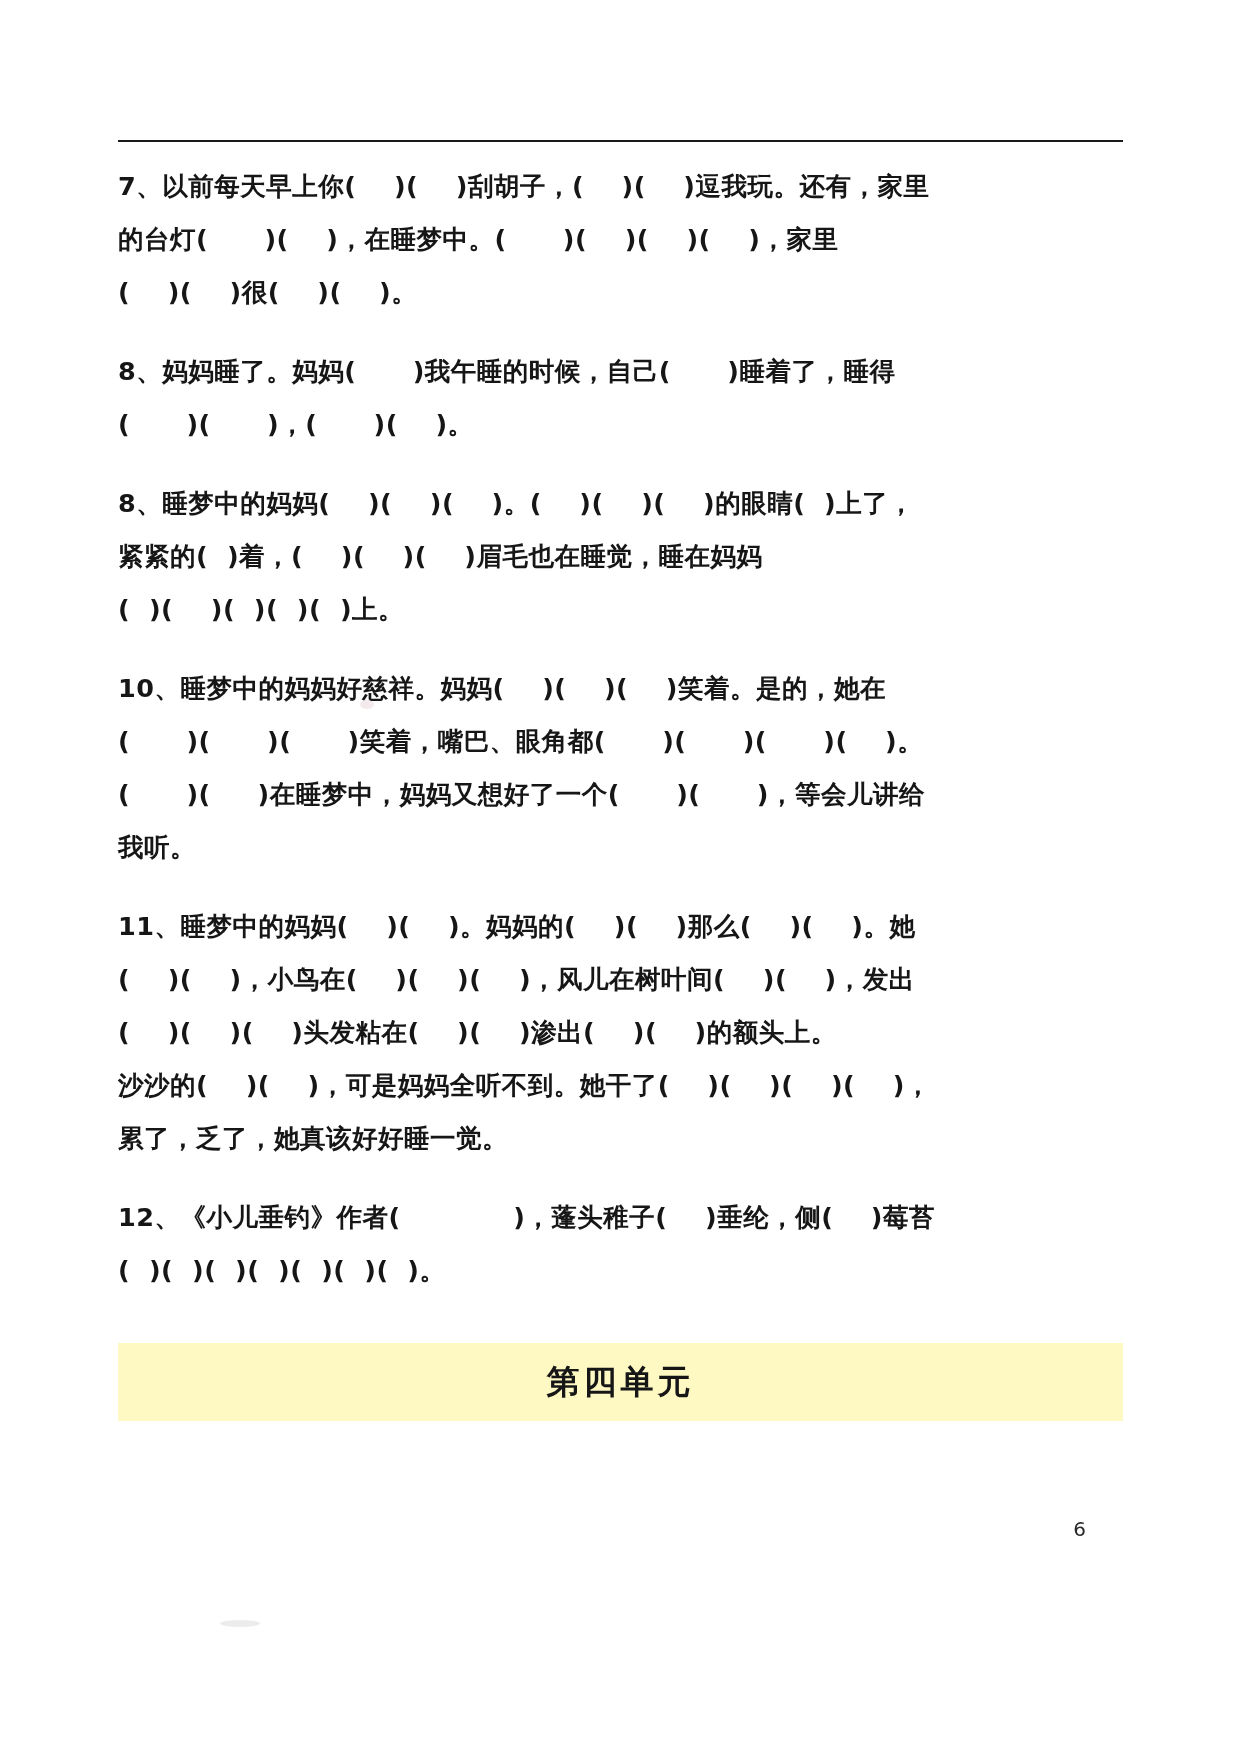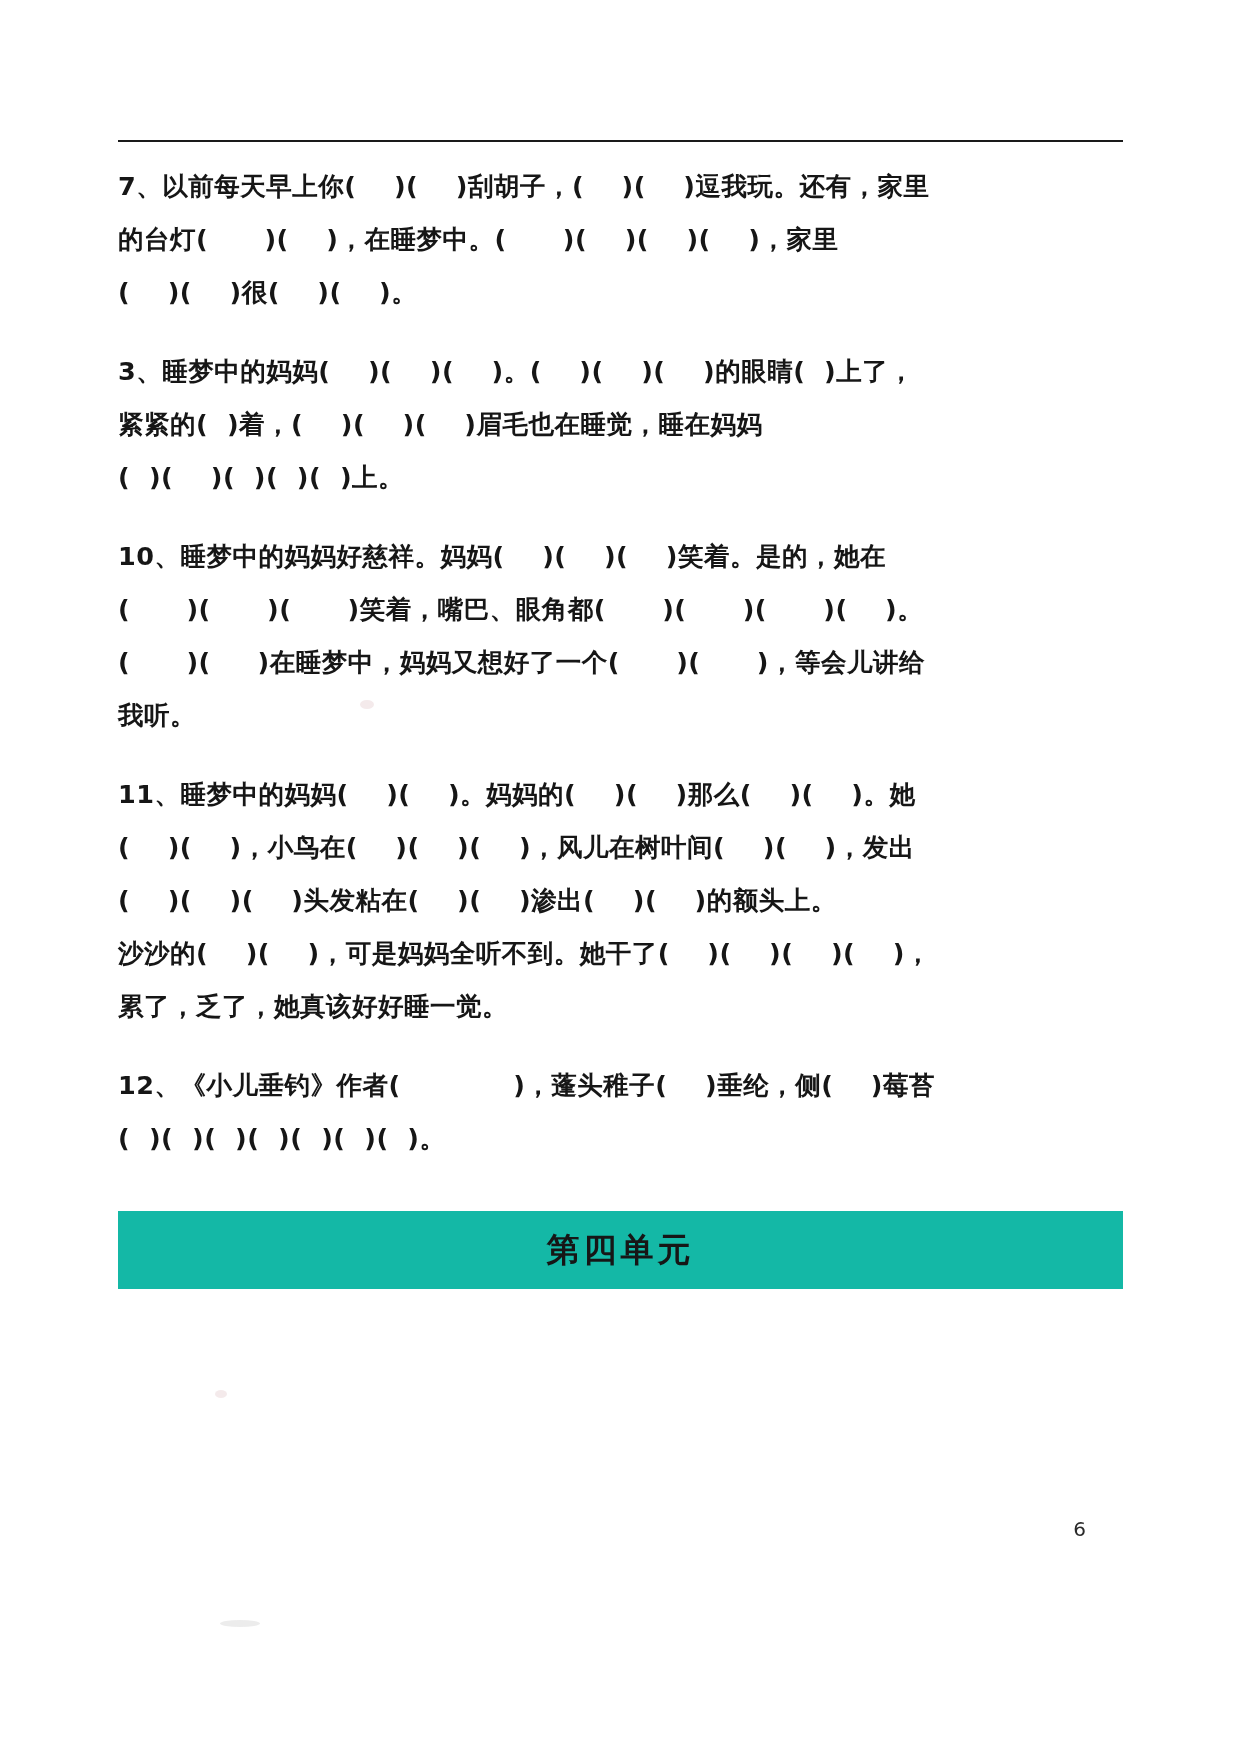--- a/index.html
+++ b/index.html
@@ -41,21 +41,21 @@
     font-weight: bold;
     color: #161616;
     line-height: 53px;
     letter-spacing: 0.5px;
     white-space: pre-wrap;
   }
   .unit-banner {
     margin-top: 46px;
     width: 1005px;
     height: 78px;
-    background: #14b8a6;
+    background: #fef9c3;
     display: flex;
     align-items: center;
     justify-content: center;
   }
   .unit-banner .unit-text {
     font-size: 33px;
     font-weight: bold;
     color: #161616;
     letter-spacing: 4px;
   }
@@ -85,23 +85,27 @@
   <div class="content">
 
     <div class="top-rule"></div>
 
     <div class="qblock">
       <div class="line">7、以前每天早上你(    )(    )刮胡子，(    )(    )逗我玩。还有，家里</div>
       <div class="line">的台灯(      )(    )，在睡梦中。(      )(    )(    )(    )，家里</div>
       <div class="line">(    )(    )很(    )(    )。</div>
     </div>
 
+    <div class="qblock">
+      <div class="line">8、妈妈睡了。妈妈(      )我午睡的时候，自己(      )睡着了，睡得</div>
+      <div class="line">(      )(      )，(      )(    )。</div>
+    </div>
 
     <div class="qblock">
-      <div class="line">3、睡梦中的妈妈(    )(    )(    )。(    )(    )(    )的眼睛(  )上了，</div>
+      <div class="line">8、睡梦中的妈妈(    )(    )(    )。(    )(    )(    )的眼睛(  )上了，</div>
       <div class="line">紧紧的(  )着，(    )(    )(    )眉毛也在睡觉，睡在妈妈</div>
       <div class="line">(  )(    )(  )(  )(  )上。</div>
     </div>
 
     <div class="qblock">
       <div class="line">10、睡梦中的妈妈好慈祥。妈妈(    )(    )(    )笑着。是的，她在</div>
       <div class="line">(      )(      )(      )笑着，嘴巴、眼角都(      )(      )(      )(    )。</div>
       <div class="line">(      )(     )在睡梦中，妈妈又想好了一个(      )(      )，等会儿讲给</div>
       <div class="line">我听。</div>
     </div>

